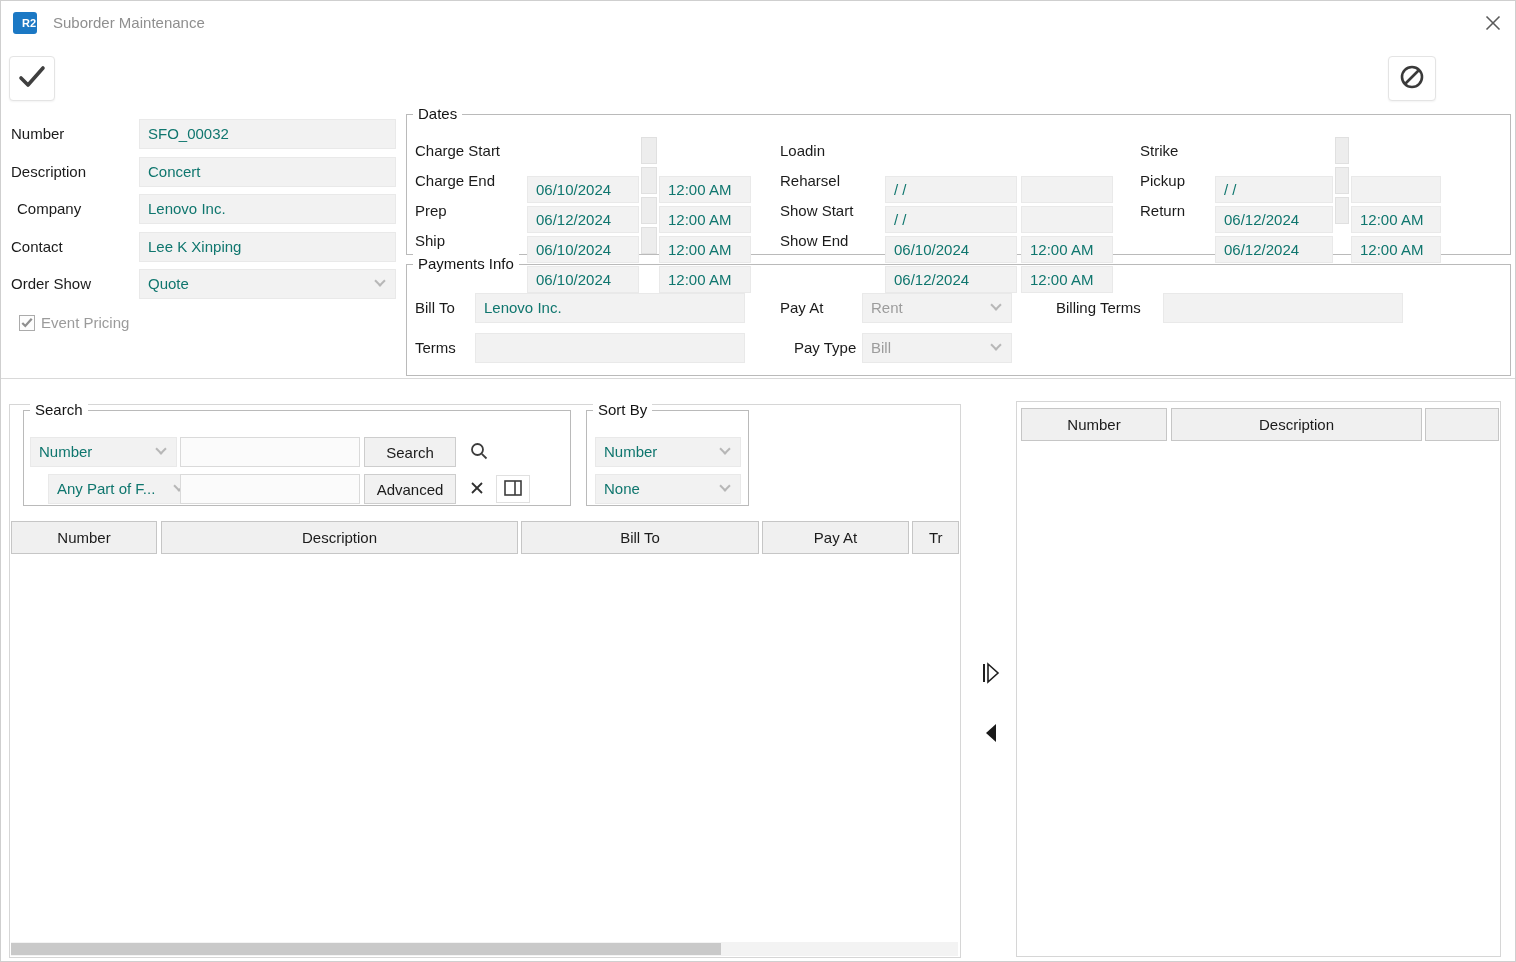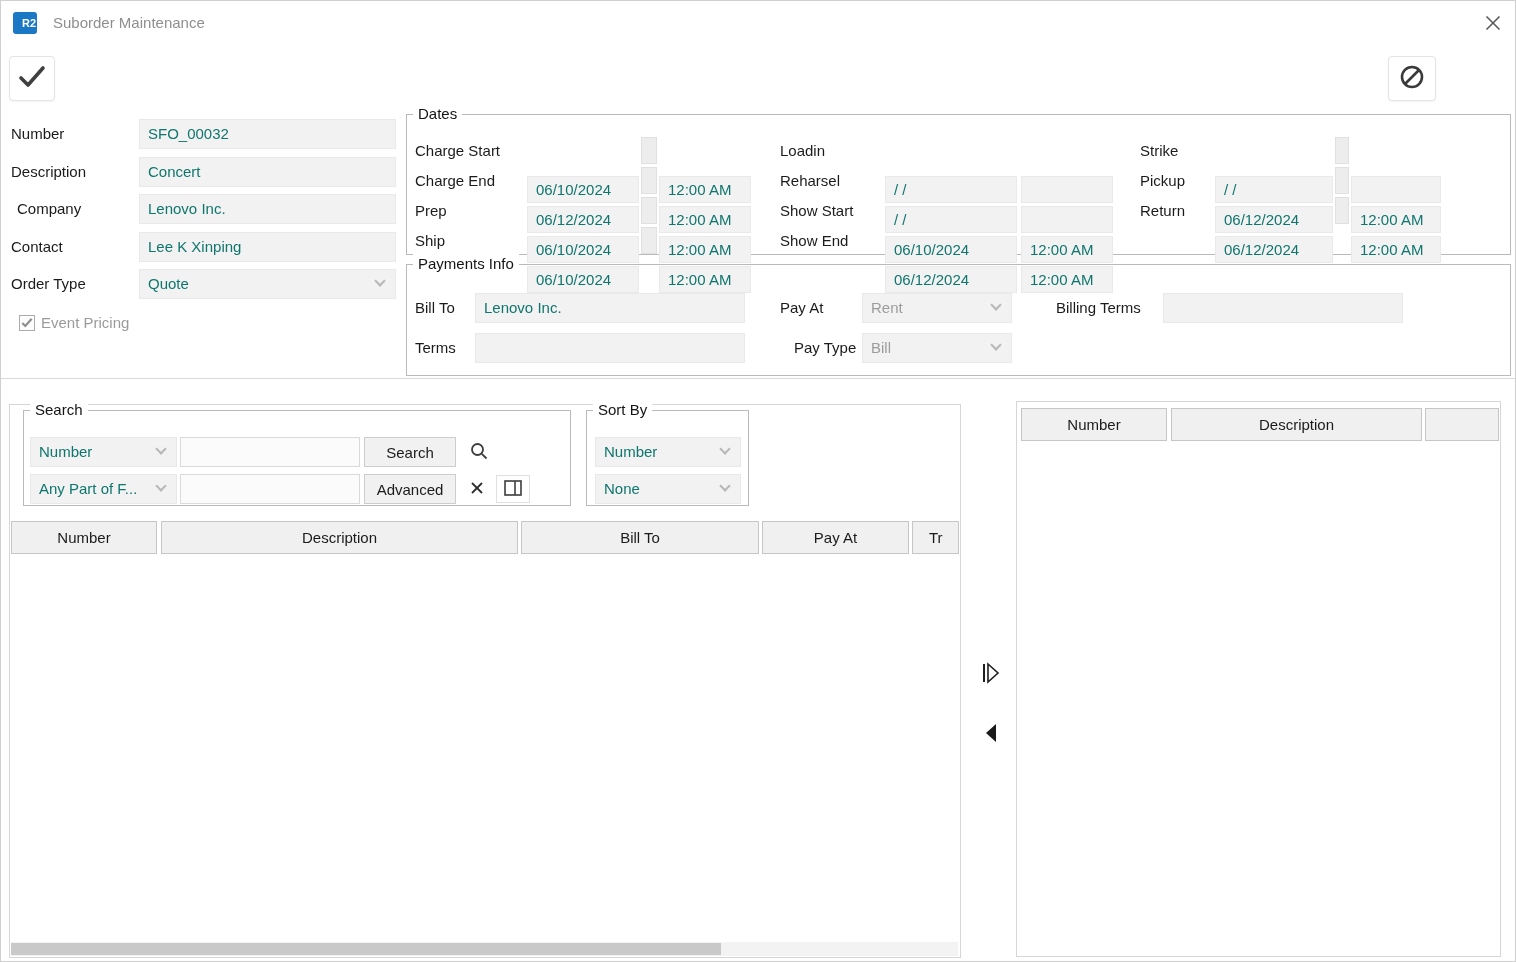--- a/index.html
+++ b/index.html
@@ -61,21 +61,21 @@
 
   <div class="lbl" style="left:10px;top:156px;">Description</div>
   <div class="field" style="left:138px;top:156px;width:257px;">Concert</div>
 
   <div class="lbl" style="left:16px;top:193px;">Company</div>
   <div class="field" style="left:138px;top:193px;width:257px;">Lenovo Inc.</div>
 
   <div class="lbl" style="left:10px;top:231px;">Contact</div>
   <div class="field" style="left:138px;top:231px;width:257px;">Lee K Xinping</div>
 
-  <div class="lbl" style="left:10px;top:268px;">Order Type</div>
+  <div class="lbl" style="left:10px;top:268px;">Order Show</div>
   <div class="field" style="left:138px;top:268px;width:257px;">
     <span>Quote</span>
     <span class="chev"></span>
   </div>
 
   <div class="checkbox" style="left:18px;top:314px;">
     <span>
       <svg width="12" height="11" viewBox="0 0 14 12">
           <polyline points="1.5,6.5 5,10 12.5,1.5" fill="none" stroke="#8f8f8f" stroke-width="2.6"></polyline>
         </svg>
@@ -178,21 +178,21 @@
     <button class="btn" style="left:340px;top:26px;width:92px;">Search</button>
     <button class="iconbtn" style="left:438px;top:28px;width:34px;height:26px;">
       <span>
         <svg width="20" height="20" viewBox="0 0 20 20">
             <circle cx="8.5" cy="8.5" r="5.5" fill="none" stroke="#3c3c3c" stroke-width="1.8"></circle>
             <line x1="12.8" y1="12.8" x2="17.5" y2="17.5" stroke="#3c3c3c" stroke-width="1.8"></line>
           </svg>
       </span>
     </button>
 
-    <div class="field" style="left:6px;top:63px;width:147px;">
+    <div class="field" style="left:24px;top:63px;width:147px;">
       <span>Any Part of F...</span>
       <span class="chev"></span>
     </div>
     <input class="input" style="left: 156px; top: 63px; width: 180px;" value="">
     <button class="btn" style="left:340px;top:63px;width:92px;">Advanced</button>
     <button class="iconbtn" style="left:438px;top:65px;width:30px;height:26px;">
       <span>
         <svg width="16" height="16" viewBox="0 0 16 16">
             <line x1="3" y1="3" x2="13" y2="13" stroke="#2f2f2f" stroke-width="1.8"></line>
             <line x1="13" y1="3" x2="3" y2="13" stroke="#2f2f2f" stroke-width="1.8"></line>

